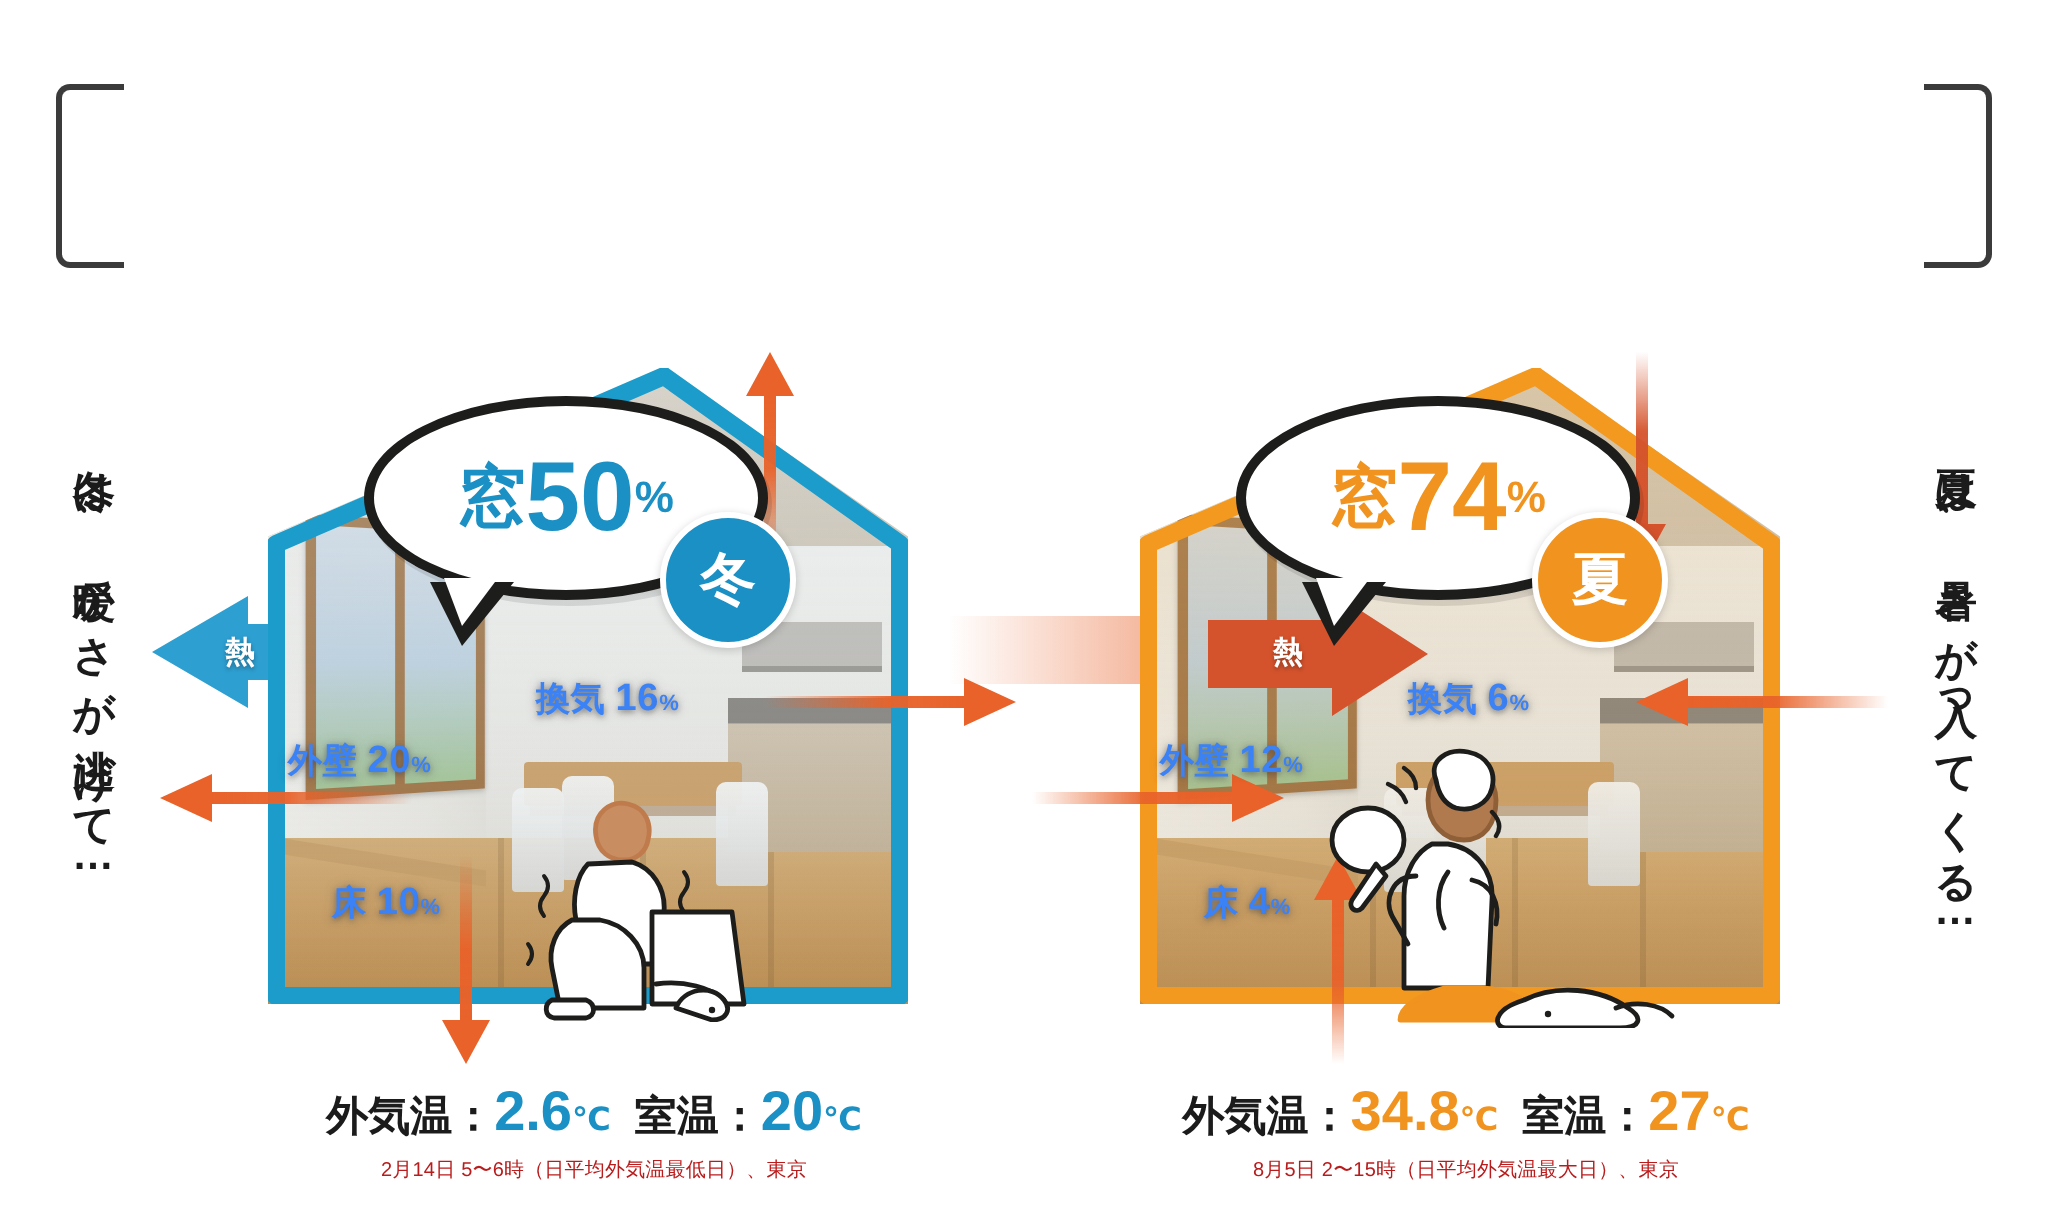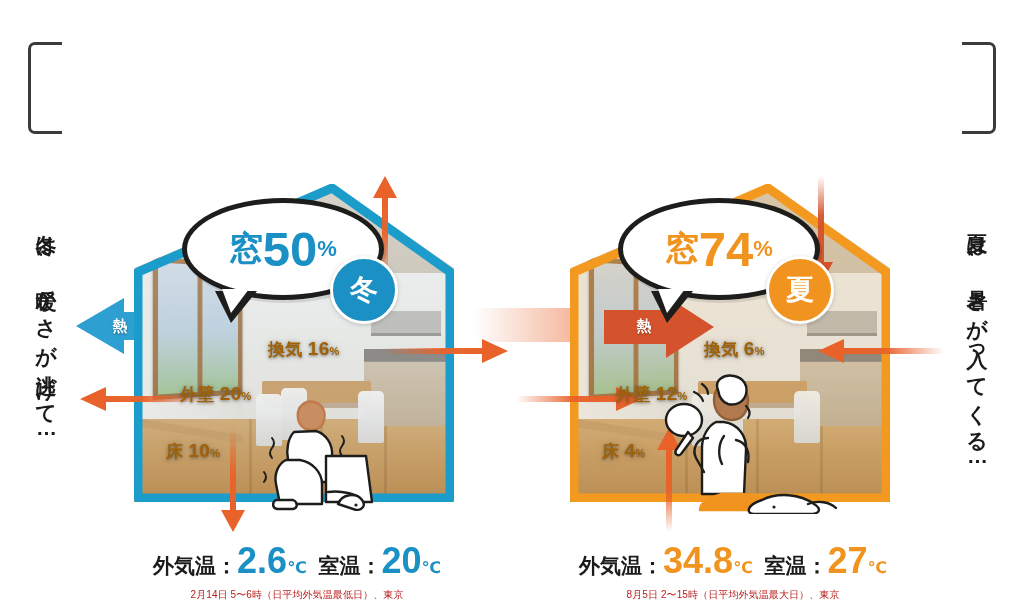--- a/index.html
+++ b/index.html
@@ -131,30 +131,30 @@
   }
   .panel.summer .house-photo .tint {
     background: linear-gradient(180deg, rgba(226,188,130,.34) 0%, rgba(232,200,150,.18) 55%, rgba(255,250,240,0) 100%);
   }
   .house-outline {
     position: absolute; inset: 0; pointer-events: none;
   }
 
   
   .hlabel {
-    position: absolute; color: #a16207; white-space: nowrap;
+    position: absolute; color: #3b82f6; white-space: nowrap;
     font-size: 17px; font-weight: 700; letter-spacing: .02em;
     text-shadow: 0 1px 3px rgba(60,60,60,.55), 0 0 6px rgba(90,90,90,.35);
   }
   .hlabel .pct { font-size: 19px; font-weight: 700; }
   .hlabel .sm  { font-size: 11px; font-weight: 700; }
 
   .lbl-roof  { left: 186px; top: 98px; }
   .lbl-vent  { left: 186px; top: 160px; }
-  .lbl-wall  { left: 62px;  top: 205px; margin-left: 36px; }
+  .lbl-wall  { left: 62px;  top: 191px; }
   .lbl-floor { left: 84px;  top: 262px; }
 
   
   .arrow { position: absolute; }
 
   .bigheat {
     position: absolute; display: flex; align-items: center;
     justify-content: center; color: #fff; font-size: 15px; font-weight: 700;
     text-shadow: 0 1px 2px rgba(0,0,0,.35);
   }
@@ -200,21 +200,21 @@
   
   .figure { position: absolute; z-index: 8; }
 
   
   .foot { position: absolute; text-align: center; width: 430px; }
   .foot.winter { left: 82px; top: 540px; }
   .foot.summer { left: 518px; top: 540px; }
   .foot .line1 {
     font-size: 21px; font-weight: 700; color: #1b1b1b; white-space: nowrap;
   }
-  .foot .line1 .v { font-size: 36px; font-weight: 700; }
+  .foot .line1 .v { font-size: 28px; font-weight: 700; }
   .foot .line1 .deg { font-size: 16px; font-weight: 700; }
   .foot .line1 .gap { display: inline-block; width: 12px; }
   .foot .line2 {
     margin-top: 6px; font-size: 10px; color: #b91c1c; letter-spacing: .01em;
   }
 </style>
 </head>
 <body>
 
 <div class="stage">

